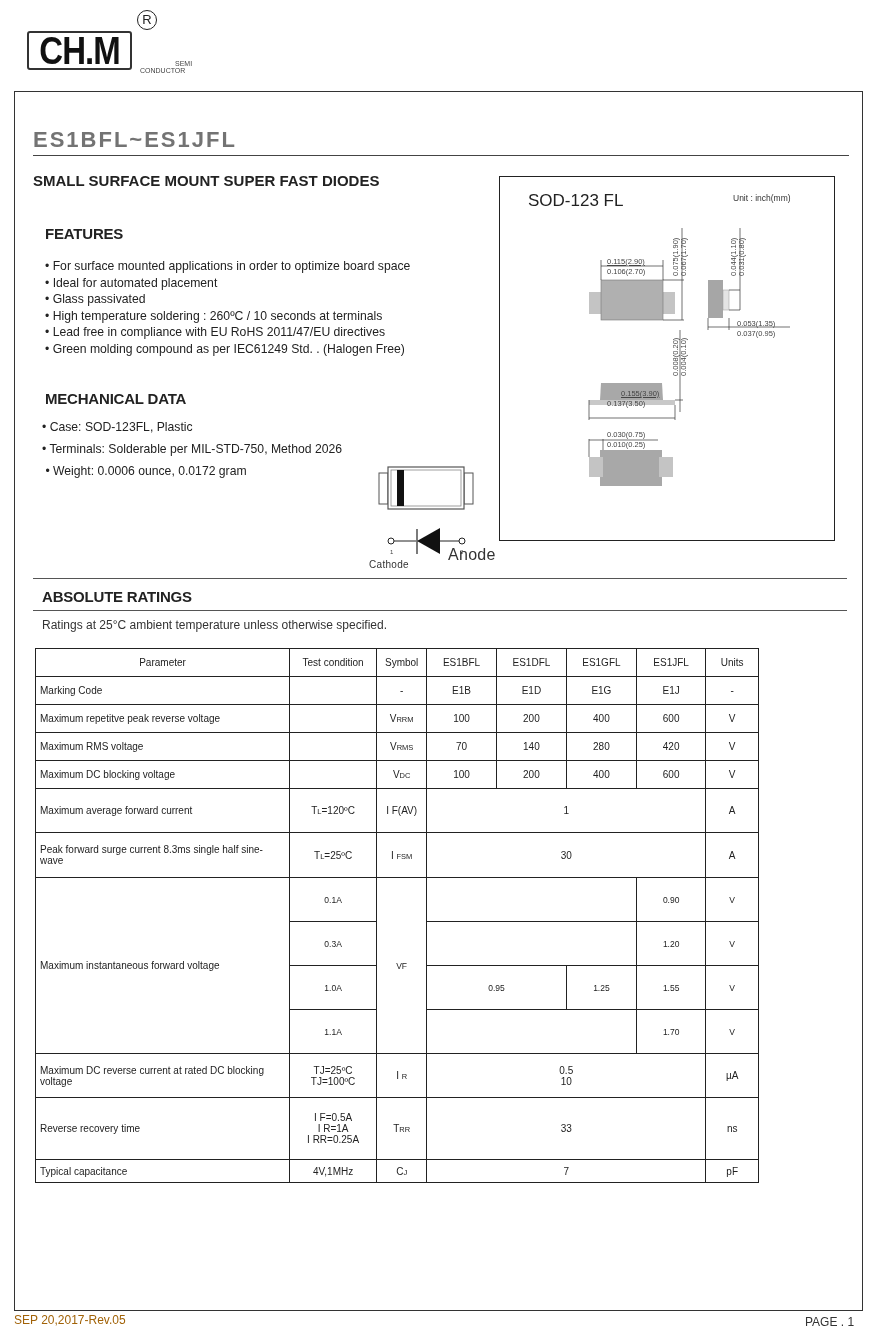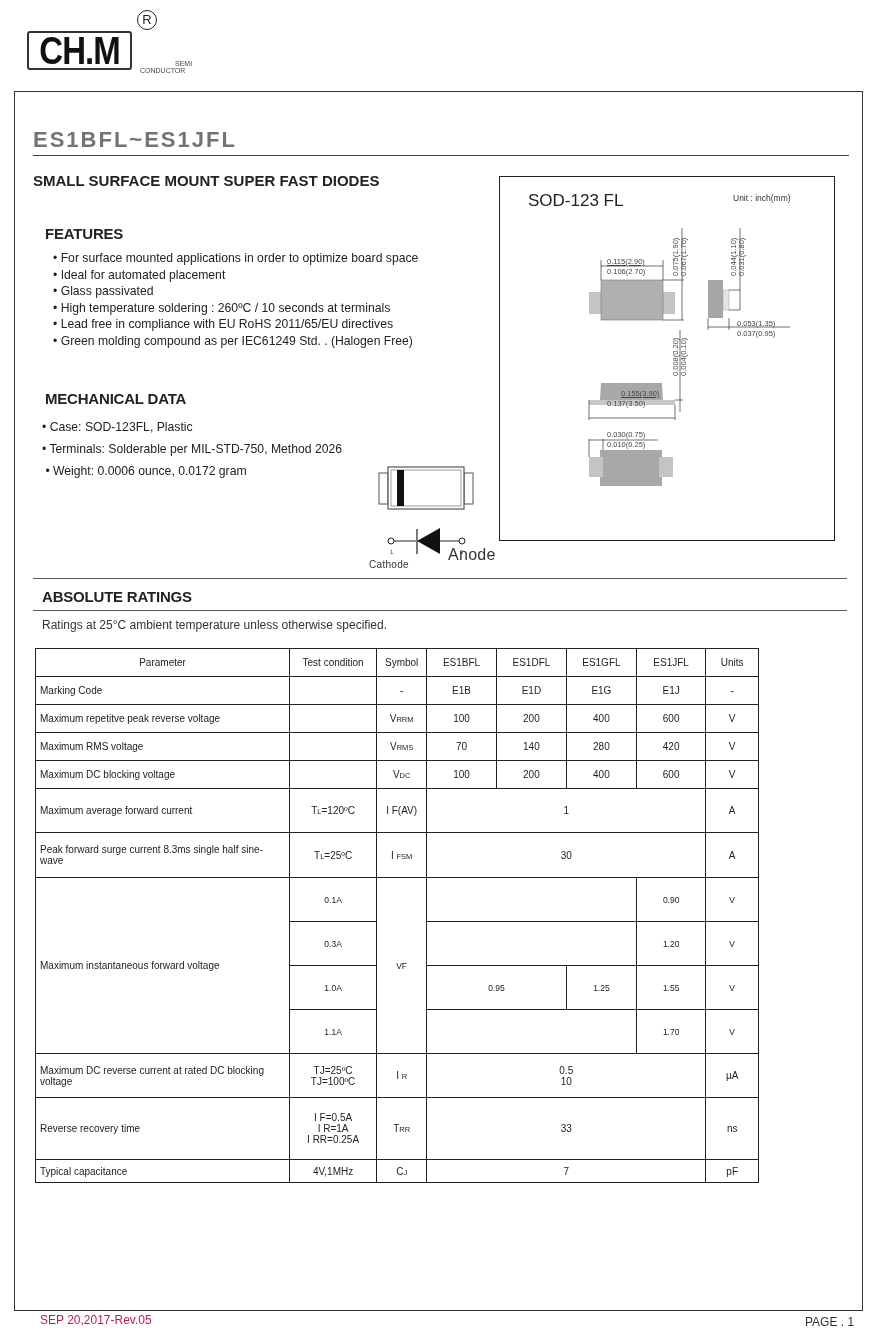--- a/index.html
+++ b/index.html
@@ -22,46 +22,46 @@
   .pkg-title { left:528px; top:191px; font-size:17px; color:#222; }
   .unit { left:733px; top:193px; font-size:8.5px; color:#333; }
   .dim { font-size:7.5px; color:#444; white-space:nowrap; line-height:9px; }
   .vdim { font-size:7.5px; color:#444; white-space:nowrap; transform:rotate(-90deg); transform-origin:left top; line-height:8px; }
   .section-rule { height:1px; background:#555; }
   .ratings-note { left:42px; top:618px; font-size:12px; color:#333; }
   table.spec { position:absolute; left:35px; top:648px; width:724px; border-collapse:collapse; font-size:10px; color:#222; }
   table.spec td, table.spec th { border:1.5px solid #222; padding:0 4px; text-align:center; font-weight:normal; vertical-align:middle; }
   table.spec td.param { text-align:left; }
   .sub { font-size:7.5px; }
-  .footer-left { left:14px; top:1313px; font-size:12px; color:#be185d;margin-left:26px; }
+  .footer-left { left:14px; top:1313px; font-size:12px; color:#a16207; }
   .footer-right { left:805px; top:1315px; font-size:12px; color:#333; }
 </style>
 </head>
 <body>
 
 <div class="abs logo-box">
   <span class="logo-text">CH.M</span>
 </div>
 <div class="abs reg">R</div>
 <div class="abs semi">SEMI</div>
 <div class="abs cond">CONDUCTOR</div>
 
 <div class="abs frame"></div>
 
 <div class="abs title">ES1BFL~ES1JFL</div>
 <div class="abs title-rule"></div>
 <div class="abs subtitle">SMALL SURFACE MOUNT SUPER FAST DIODES</div>
 
 <div class="abs h2" style="left:45px;top:225px;">FEATURES</div>
-<div class="abs bullets" style="left:45px;top:250px;line-height:16.5px;margin-left:8px;">
+<div class="abs bullets" style="left:45px;top:258px;line-height:16.5px;">
   <div>• For surface mounted applications in order to optimize board space</div>
   <div>• Ideal for automated placement</div>
   <div>• Glass passivated</div>
   <div>• High temperature soldering : 260ºC / 10 seconds at terminals</div>
-  <div>• Lead free in compliance with EU RoHS 2011/65/EU directives</div>
+  <div>• Lead free in compliance with EU RoHS 2011/47/EU directives</div>
   <div>• Green molding compound as per IEC61249 Std. . (Halogen Free)</div>
 </div>
 
 <div class="abs h2" style="left:45px;top:390px;">MECHANICAL DATA</div>
 <div class="abs bullets" style="left:42px;top:416px;line-height:22px;">
   <div>• Case: SOD-123FL, Plastic</div>
   <div>• Terminals: Solderable per MIL-STD-750, Method 2026</div>
   <div style="white-space:pre"> • Weight: 0.0006 ounce, 0.0172 gram</div>
 </div>
 

